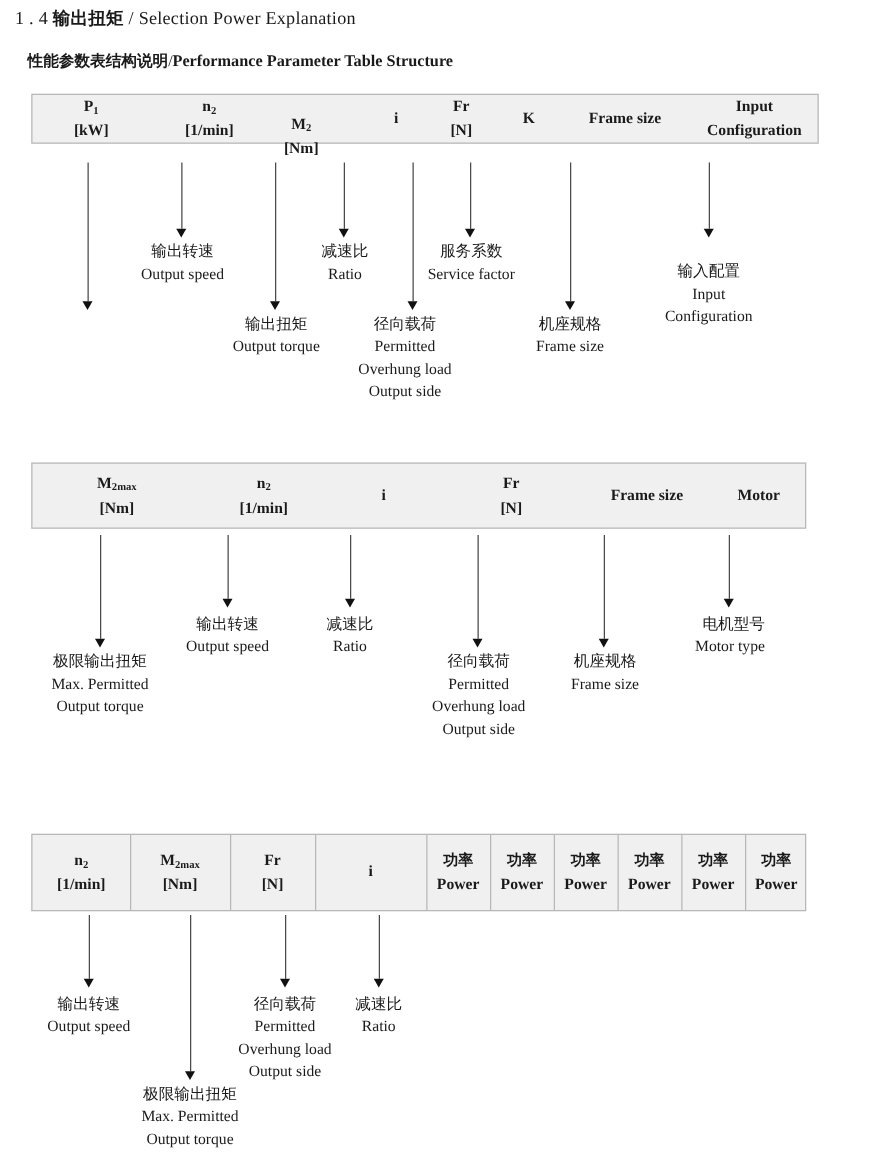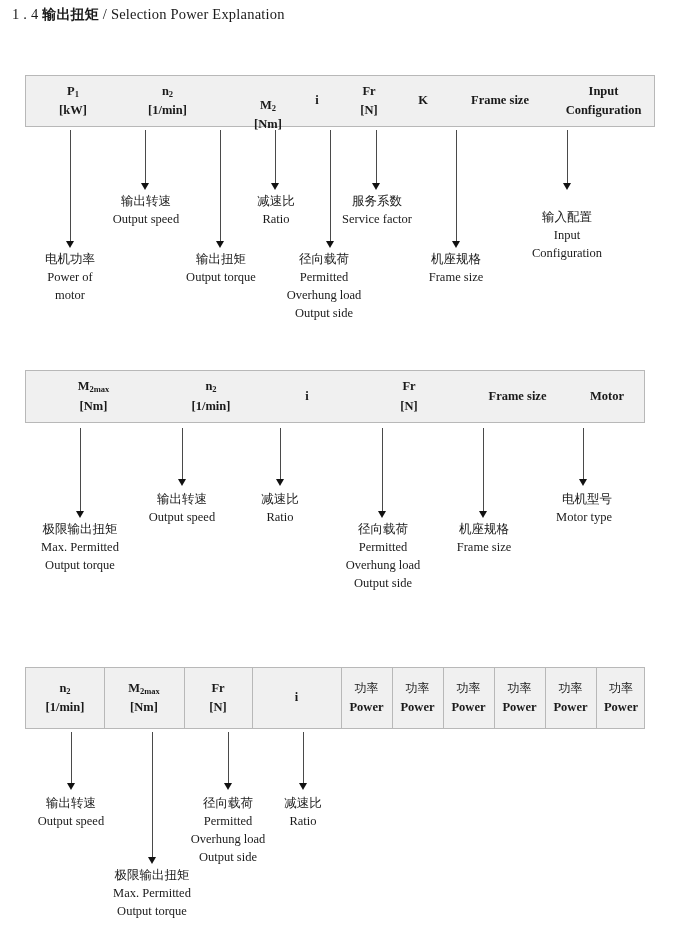--- a/index.html
+++ b/index.html
@@ -70,21 +70,21 @@
     line-height: 1.55;
   }
   .tbl-cell .ln {
     font-family: "Liberation Serif", serif;
     font-size: 12.5px;
     font-weight: bold;
     white-space: nowrap;
   }
   .tbl-cell .ln.cn {
     font-family: "DejaVu Sans", sans-serif;
-    font-weight: normal;
+    font-weight: bold;
     font-size: 12px;
   }
   .tbl-cell .ln sub {
     font-size: 8.5px;
     vertical-align: baseline;
     position: relative;
     top: 2px;
   }
   .divider {
     position: absolute;
@@ -139,31 +139,34 @@
 
 <div class="page">
 
   <div class="doc-title">
     <span class="num">1 . 4</span>
     <span class="cn">输出扭矩</span>
     <span class="sep">/</span>
     <span>Selection Power Explanation</span>
   </div>
 
-
-  <div class="tbl" style="left:25px; top:75px; width:630px; height:52px;">
+  <div class="sec-head" style="top:41px;">
+    <span class="cn">性能参数表结构说明</span><span class="sep">/</span><span class="en">Performance Parameter Table Structure</span>
+  </div>
+
+  <div class="tbl" style="left:25px; top:75px; width:630px; height:40px;">
     <div class="tbl-cell" style="left:0px;   width:94px;">
       <span class="ln">P<sub>1</sub></span>
       <span class="ln">[kW]</span>
     </div>
     <div class="tbl-cell" style="left:94px;  width:95px;">
       <span class="ln">n<sub>2</sub></span>
       <span class="ln">[1/min]</span>
     </div>
-    <div class="tbl-cell" style="left:202px; width:80px;margin-top:28px;">
+    <div class="tbl-cell" style="left:175px; width:80px;margin-top:28px;">
       <span class="ln">M<sub>2</sub></span>
       <span class="ln">[Nm]</span>
     </div>
     <div class="tbl-cell" style="left:269px; width:44px;">
       <span class="ln">i</span>
     </div>
     <div class="tbl-cell" style="left:313px; width:60px;">
       <span class="ln">Fr</span>
       <span class="ln">[N]</span>
     </div>
@@ -205,25 +208,20 @@
   </div>
   <div class="arrow" style="left:452px; top:130px; height:118px;">
     <div class="shaft" style="height:111px;"></div>
       <div class="head" style="top:111px;"></div>
   </div>
   <div class="arrow" style="left:563px; top:130px; height:60px;">
     <div class="shaft" style="height:53px;"></div>
       <div class="head" style="top:53px;"></div>
   </div>
 
-  <div class="anno" style="left:70px; top:250px;">
-    <span class="ln cn">电机功率</span>
-    <span class="ln">Power of</span>
-    <span class="ln">motor</span>
-  </div>
   <div class="anno" style="left:146px; top:192px;">
     <span class="ln cn">输出转速</span>
     <span class="ln">Output speed</span>
   </div>
   <div class="anno" style="left:221px; top:250px;">
     <span class="ln cn">输出扭矩</span>
     <span class="ln">Output torque</span>
   </div>
   <div class="anno" style="left:276px; top:192px;">
     <span class="ln cn">减速比</span>

